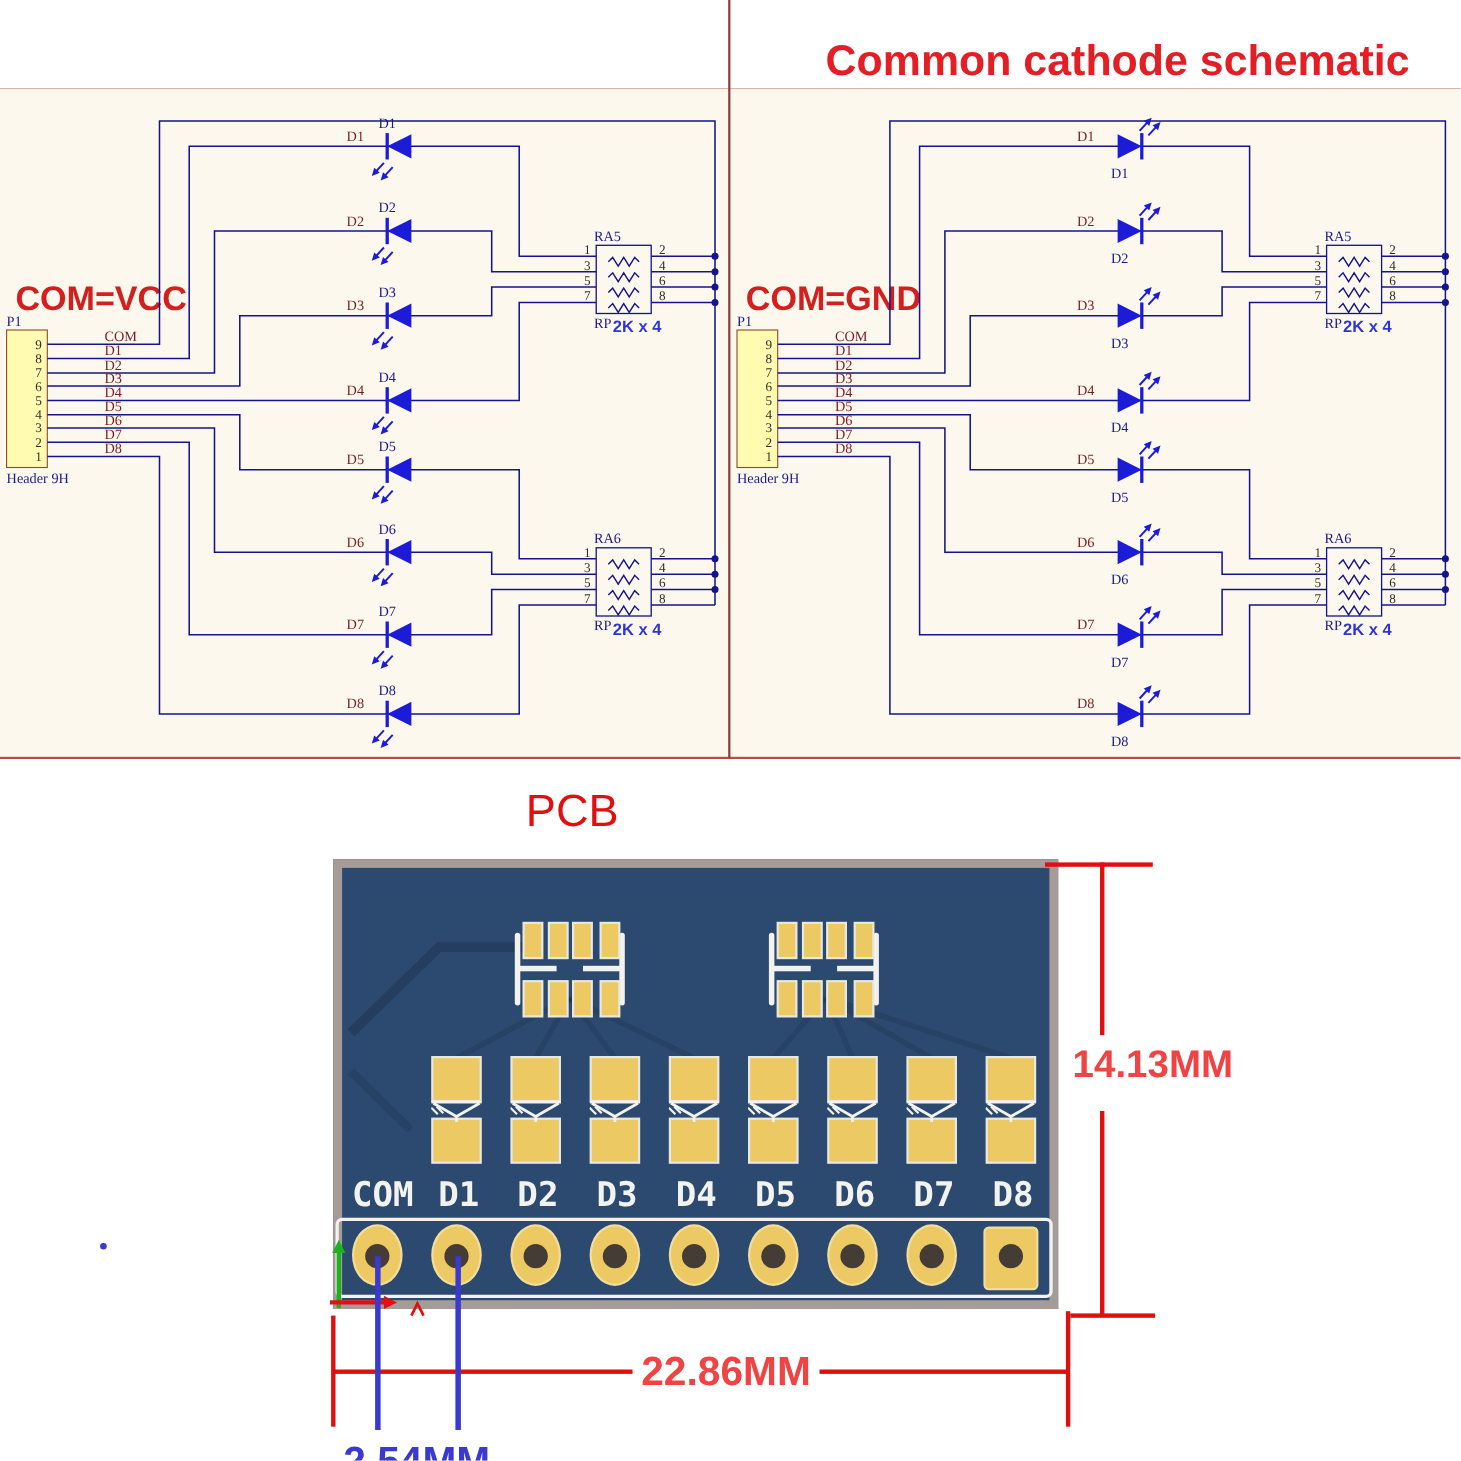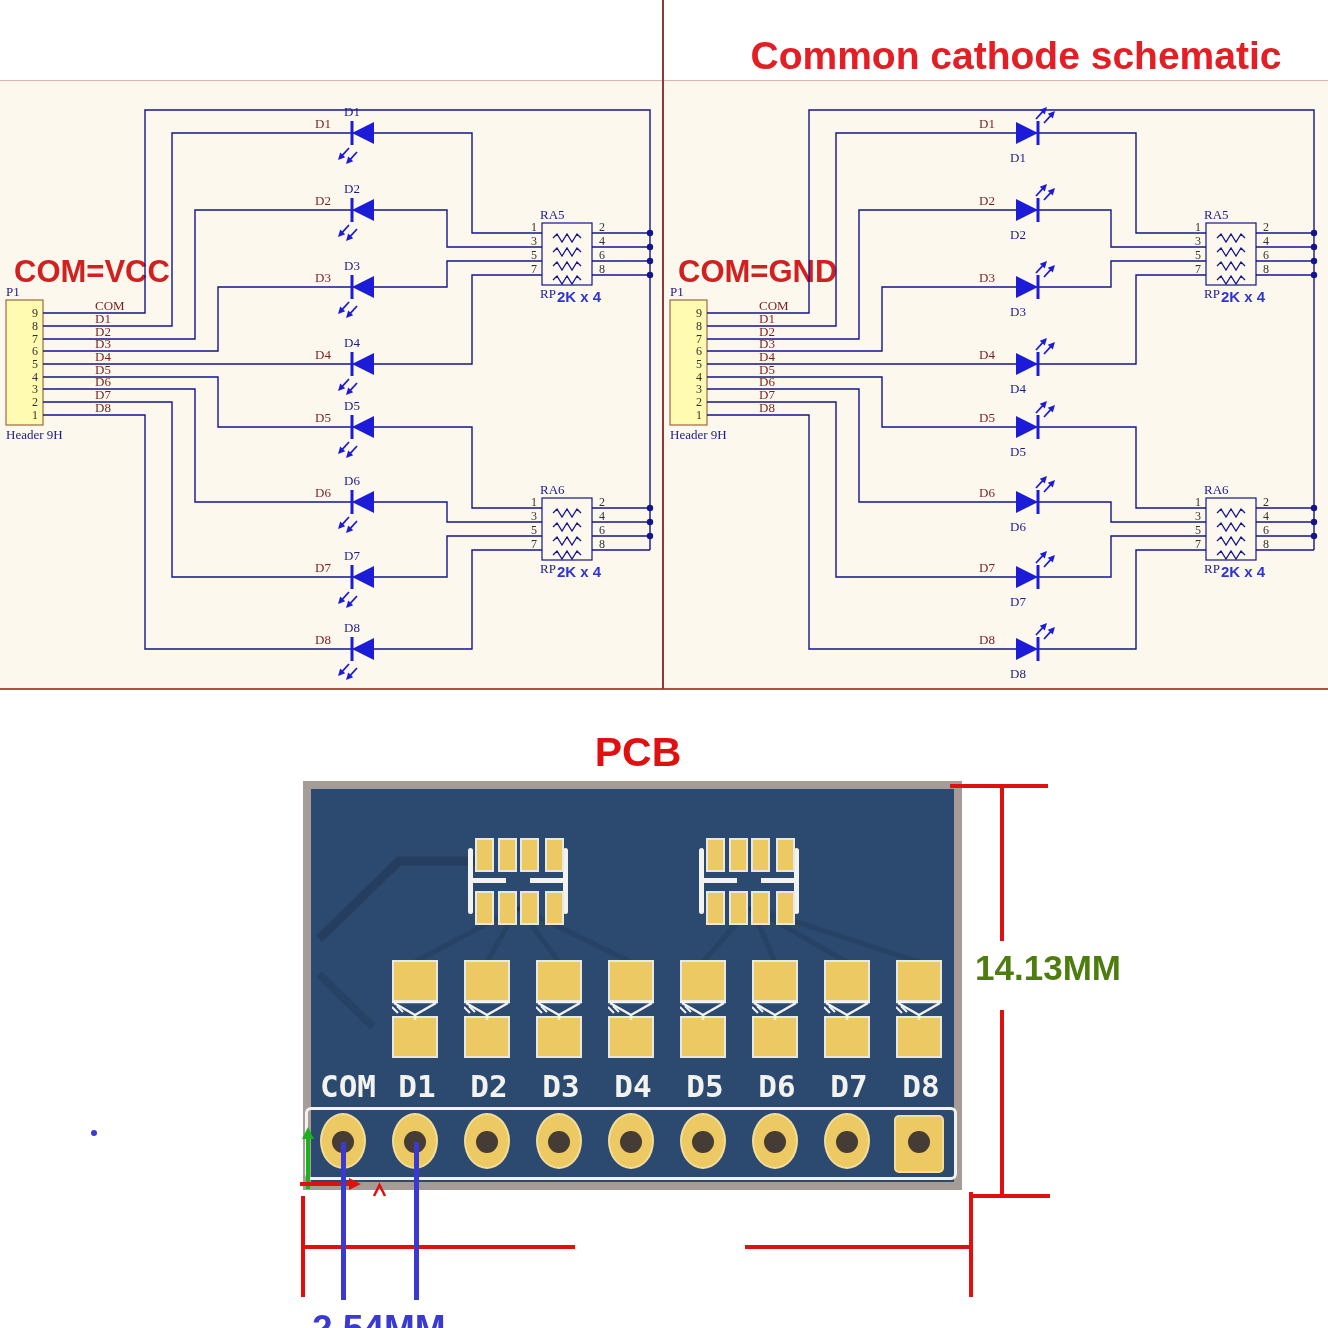--- a/index.html
+++ b/index.html
@@ -14,37 +14,37 @@
   #title-cathode{left:684px;top:34px;}
   .com-eq{position:absolute;top:254px;font-weight:bold;font-size:31px;color:#d21f1f;white-space:nowrap;}
   #com-anode{left:14px;}
   #com-cathode{left:678px;}
   #schemsvg{position:absolute;left:0;top:0;}
   .t-serif{font-family:"Liberation Serif",serif;font-size:13px;}
   .t-pin{font-family:"Liberation Serif",serif;font-size:12px;}
   .t-val{font-family:"Liberation Sans",sans-serif;font-weight:bold;font-size:15px;}
 
   
-  .pcb-title{position:absolute;left:478px;top:729px;width:320px;text-align:center;
-         font-weight:bold;font-size:41px;color:#e01010;}
+  .pcb-title{position:absolute;left:478px;top:714px;width:320px;
+         font-weight:normal;font-size:41px;color:#e01010;}
   #board{position:absolute;left:303px;top:781px;width:659px;height:409px;background:#2c4a70;
          border:8px solid #a59b97;box-sizing:border-box;overflow:visible;}
   .silk-title{position:absolute;left:180px;top:12px;font-family:"DejaVu Sans Mono",monospace;
          font-weight:bold;font-size:30px;letter-spacing:9px;color:#f0f0ea;white-space:nowrap;}
   .smd-pad{position:absolute;background:#ecc963;box-shadow:0 0 0 2px #e8e8e2;}
   .silk-bar{position:absolute;background:#f2f2ee;border-radius:3px;}
   .silk-seg{position:absolute;background:#f2f2ee;}
   .pcb-label{position:absolute;width:84px;text-align:center;font-family:"DejaVu Sans Mono",monospace;
          font-weight:bold;font-size:31px;color:#f2f2ee;white-space:nowrap;}
   .hole-strip{position:absolute;border:3px solid #f2f2ee;border-radius:6px;background:transparent;}
   .hole-pad{position:absolute;background:#ecc963;border:2px solid #f2dd9a;box-sizing:border-box;}
   .hole{position:absolute;width:22px;height:22px;border-radius:50%;background:#443c35;}
   .dim{position:absolute;background:#e01010;}
   .dim-blue{position:absolute;background:#3a3ad0;}
-  .dim-text{position:absolute;font-weight:bold;color:#4d7c0f;white-space:nowrap;}
+  .dim-text{position:absolute;font-weight:bold;color:#ef4444;white-space:nowrap;}
   .dim-text-blue{position:absolute;font-weight:bold;color:#3a3ad0;white-space:nowrap;}
   #dim-h-text{left:958px;top:948px;width:180px;text-align:center;font-size:35px;}
   #dim-w-text{left:565px;top:1226px;width:190px;text-align:center;font-size:37px;}
   #dim-p-text{left:312px;top:1308px;font-size:37px;}
   .stray-dot{position:absolute;left:91px;top:1130px;width:6px;height:6px;border-radius:50%;background:#3a3ad0;}
 </style>
 </head>
 <body>
 
 <div id="stage">
@@ -518,19 +518,20 @@
   <div class="dim" style="left:950px;top:784px;width:98px;height:4px"></div>
   <div class="dim" style="left:1000px;top:784px;width:4px;height:157px"></div>
   <div class="dim-text" id="dim-h-text">14.13MM</div>
   <div class="dim" style="left:1000px;top:1010px;width:4px;height:186px"></div>
   <div class="dim" style="left:973px;top:1194px;width:77px;height:4px"></div>
 
   <div class="dim" style="left:301px;top:1196px;width:4px;height:101px"></div>
   <div class="dim" style="left:969px;top:1192px;width:4px;height:105px"></div>
   <div class="dim" style="left:303px;top:1245px;width:272px;height:4px"></div>
   <div class="dim" style="left:745px;top:1245px;width:226px;height:4px"></div>
+  <div class="dim-text" id="dim-w-text">22.86MM</div>
 
   <div class="dim-blue" style="left:341px;top:1142px;width:5px;height:158px"></div>
   <div class="dim-blue" style="left:414px;top:1142px;width:5px;height:158px"></div>
   <div class="dim-text-blue" id="dim-p-text">2.54MM</div>
 
   <div class="stray-dot"></div>
 </div>
 
 </body></html>

